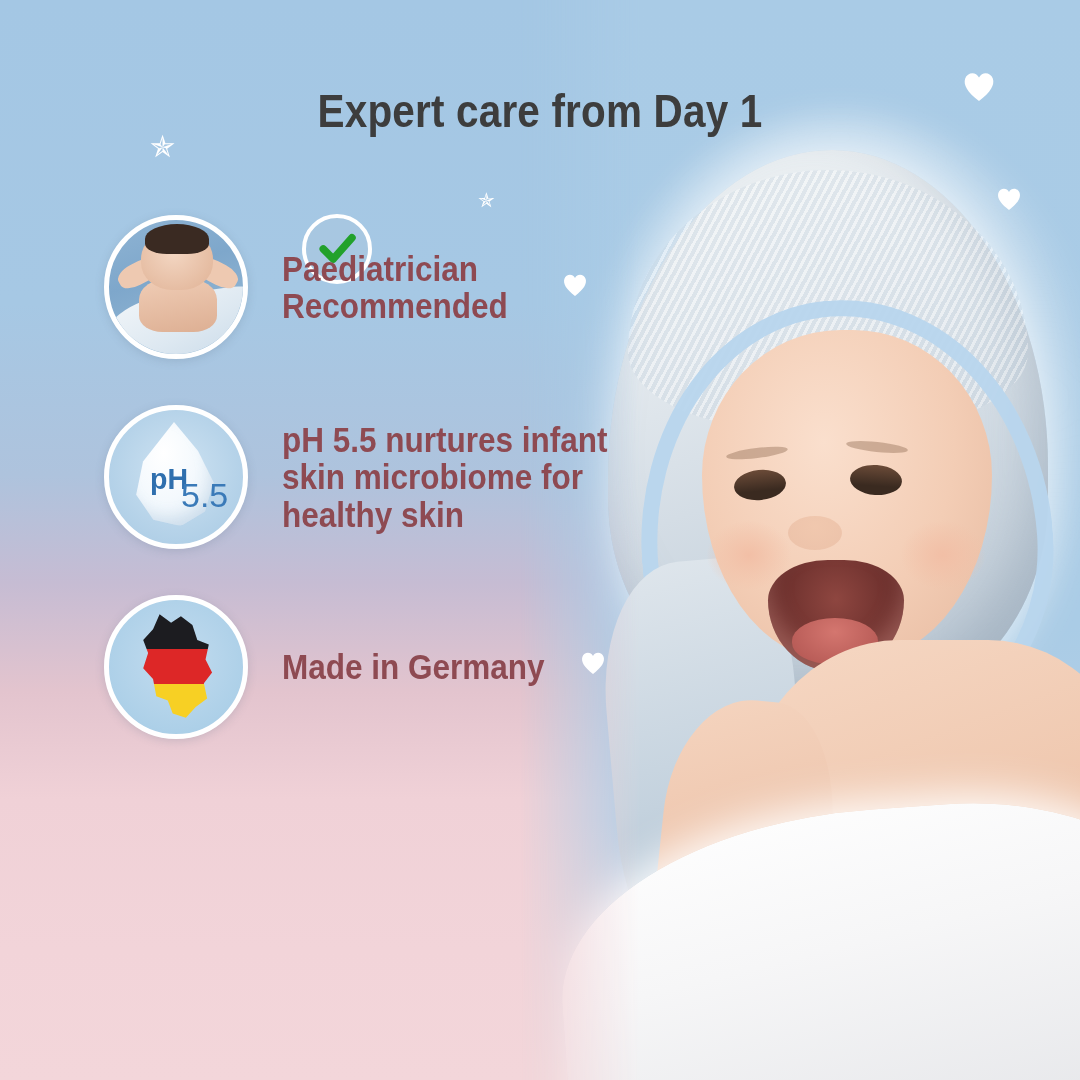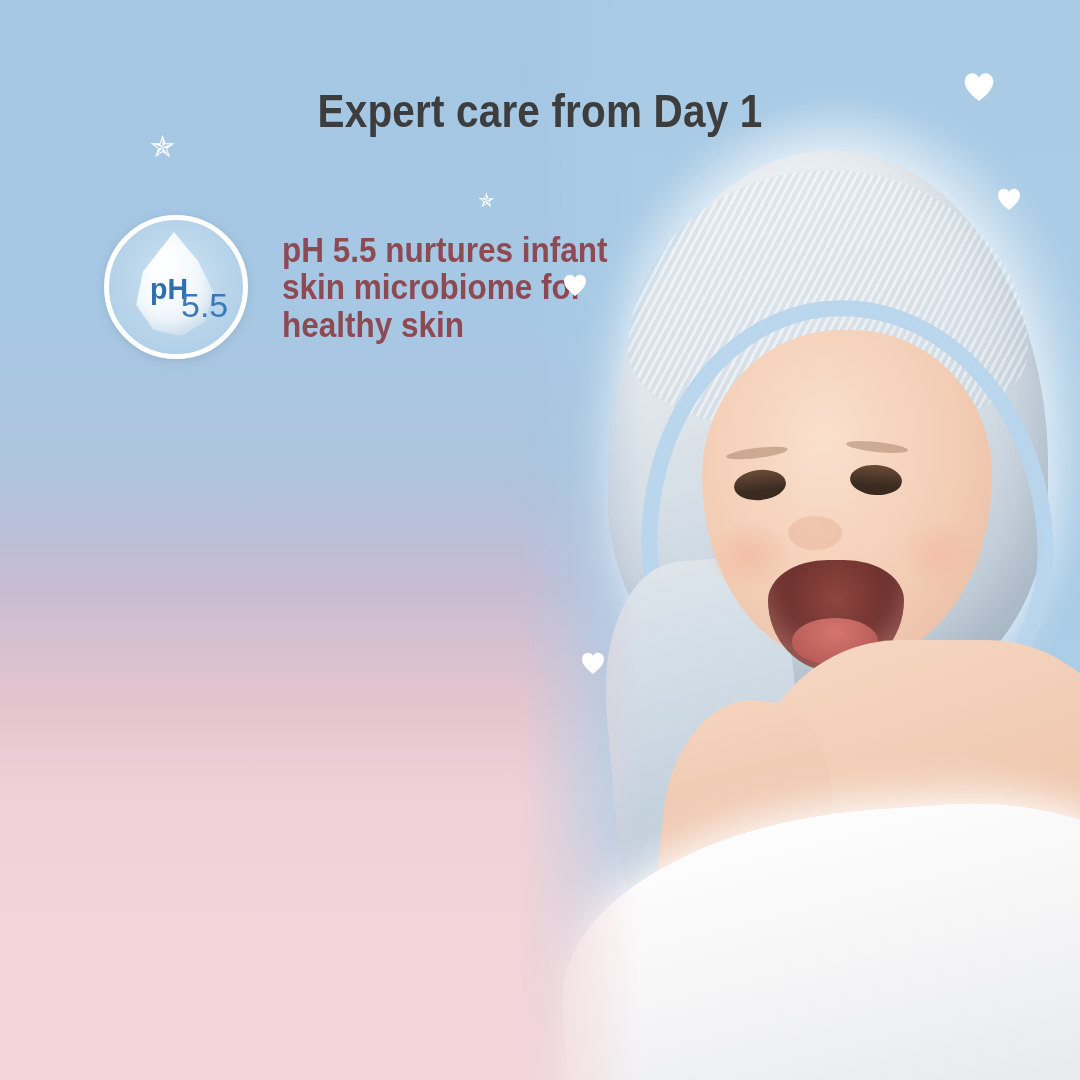--- a/index.html
+++ b/index.html
@@ -219,34 +219,65 @@
       <div class="body"></div>
       <div class="arm"></div>
       <div class="blanket"></div>
     </div>
   </div>
 
   <div class="title">Expert care from Day 1</div>
 
   <div class="features">
 
+    <div class="feature">
+      <div class="badge bg-newborn">
+        <div class="badge-inner">
+          <div class="nb-towel"></div>
+          <div class="nb-armL"></div>
+          <div class="nb-armR"></div>
+          <div class="nb-torso"></div>
+          <div class="nb-baby"></div>
+          <div class="nb-hair"></div>
+        </div>
+      </div>
+      <div class="check-circle" style="left:198px;top:2px;right:auto;">
+        <svg viewBox="0 0 32 32" width="40" height="40" aria-hidden="true">
+          <path d="M5 16 L13 24 L28 7" fill="none" stroke="#22a12b" stroke-width="6" stroke-linecap="round" stroke-linejoin="round"></path>
+        </svg>
+      </div>
+      <div class="feature-label">Paediatrician
+Recommended</div>
+    </div>
 
     <div class="feature">
       <div class="badge bg-ph">
         <div class="badge-inner">
           <div class="drop"></div>
           <div class="ph-text">pH</div>
           <div class="ph-val">5.5</div>
         </div>
       </div>
       <div class="feature-label">pH 5.5 nurtures infant
 skin microbiome for
 healthy skin</div>
     </div>
 
+    <div class="feature">
+      <div class="badge bg-de">
+        <div class="badge-inner">
+          <div class="de-map">
+            <div class="de-band de-k"></div>
+            <div class="de-band de-r"></div>
+            <div class="de-band de-y"></div>
+          </div>
+        </div>
+      </div>
+      <div class="feature-label">Made in Germany</div>
+    </div>
 
 
   </div>
 
   <div class="heart" style="left:962px;top:70px;width:34px;height:32px;">
     <svg viewBox="0 0 32 30">
         <path d="M16 29 C5 21 1 14 3 8 C5 2 13 1 16 7 C19 1 27 2 29 8 C31 14 27 21 16 29 Z" fill="#ffffff"></path>
       </svg>
   </div>
   <div class="heart" style="left:996px;top:186px;width:26px;height:25px;">

